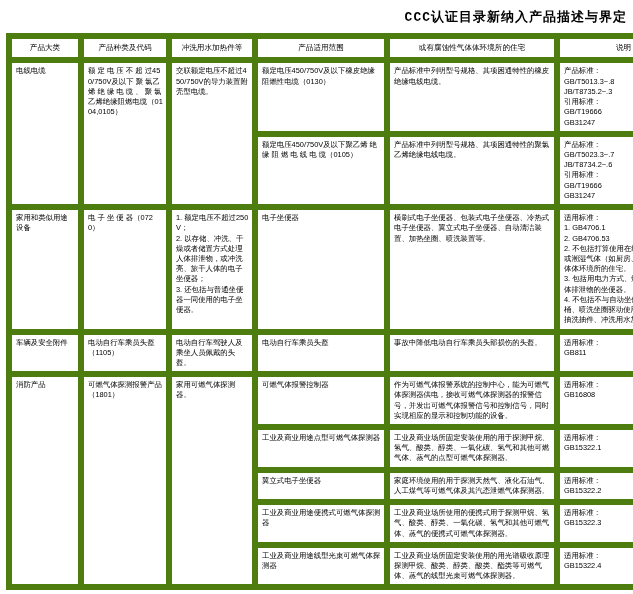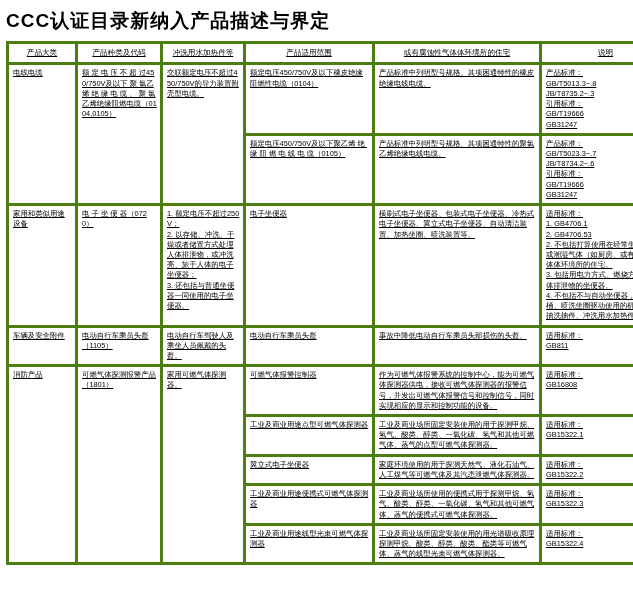--- a/index.html
+++ b/index.html
@@ -9,41 +9,40 @@
     font-family:"Liberation Sans", sans-serif;
     color:#000;
   }
   .page{
     width:633px;
     min-height:594px;
     box-sizing:border-box;
     padding:0 6px;
   }
   .doc-title{
-    text-align:left;
-    font-family:Liberation Sans, sans-serif;
+    text-align:right;
+    font-family:Liberation Mono, monospace;
     font-weight:bold;
-    font-size:19px;
+    font-size:13px;
     letter-spacing:1px;
     padding:8px 0 7px 0;
   }
   table.cert{
     width:621px;
     border-collapse:collapse;
     table-layout:fixed;
     margin:0 auto;
   }
   table.cert td, table.cert th{
-    border:3px solid #4d7c0f;
+    border:6px solid #4d7c0f;
     vertical-align:top;
     padding:3px 3px 3px 4px;
     font-size:7.4px;
     line-height:1.38;
     word-break:break-all;
-    text-decoration:underline;
   }
   table.cert thead th{
     text-align:center;
     vertical-align:middle;
     font-weight:normal;
     font-size:7.6px;
     padding:4px 2px;
   }
   .c1{width:62px;}
   .c2{width:78px;}
@@ -71,21 +70,21 @@
         <th class="c5">或有腐蚀性气体体环境所的住宅</th>
         <th class="c6">说明</th>
       </tr>
     </thead>
     <tbody>
 
       <tr>
         <td class="c1 bigcell" rowspan="2">电线电缆</td>
         <td class="c2 nowrapish" rowspan="2">额 定 电 压 不 超 过450/750V及以下 聚 氯乙烯 绝 缘 电 缆 、 聚 氯乙烯绝缘阻燃电缆（0104,0105）</td>
         <td class="c3 nowrapish" rowspan="2">交联额定电压不超过450/750V的导力装置附壳型电缆。</td>
-        <td class="c4 nowrapish">额定电压450/750V及以下橡皮绝缘阻燃性电缆（0104）</td>
+        <td class="c4 nowrapish">额定电压450/750V及以下橡皮绝缘阻燃性电缆（0130）</td>
         <td class="c5 nowrapish">产品标准中列明型号规格、其项困通特性的橡皮绝缘电线电缆。</td>
         <td class="c6 nowrapish">产品标准：
 GB/T5013.3~.8
 JB/T8735.2~.3
 引用标准：
 GB/T19666
 GB31247</td>
       </tr>
       <tr>
         <td class="c4 nowrapish">额定电压450/750V及以下聚乙烯 绝 缘 阻 燃 电 线 电 缆（0105）</td>

